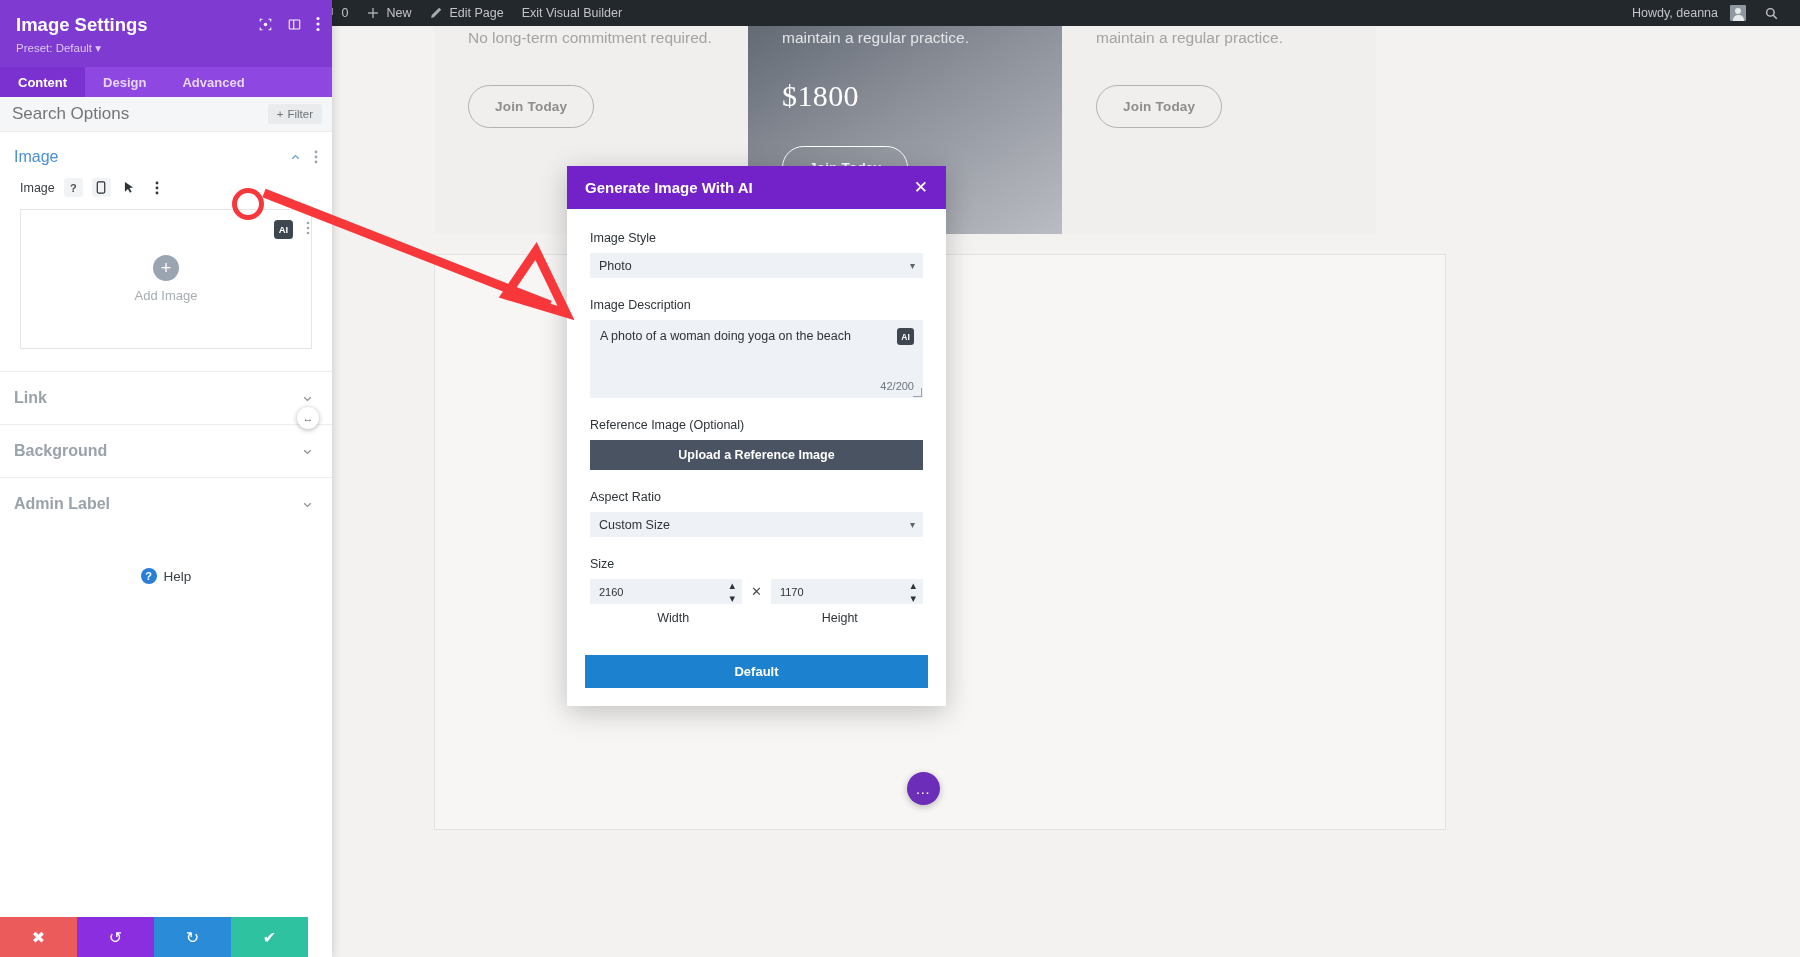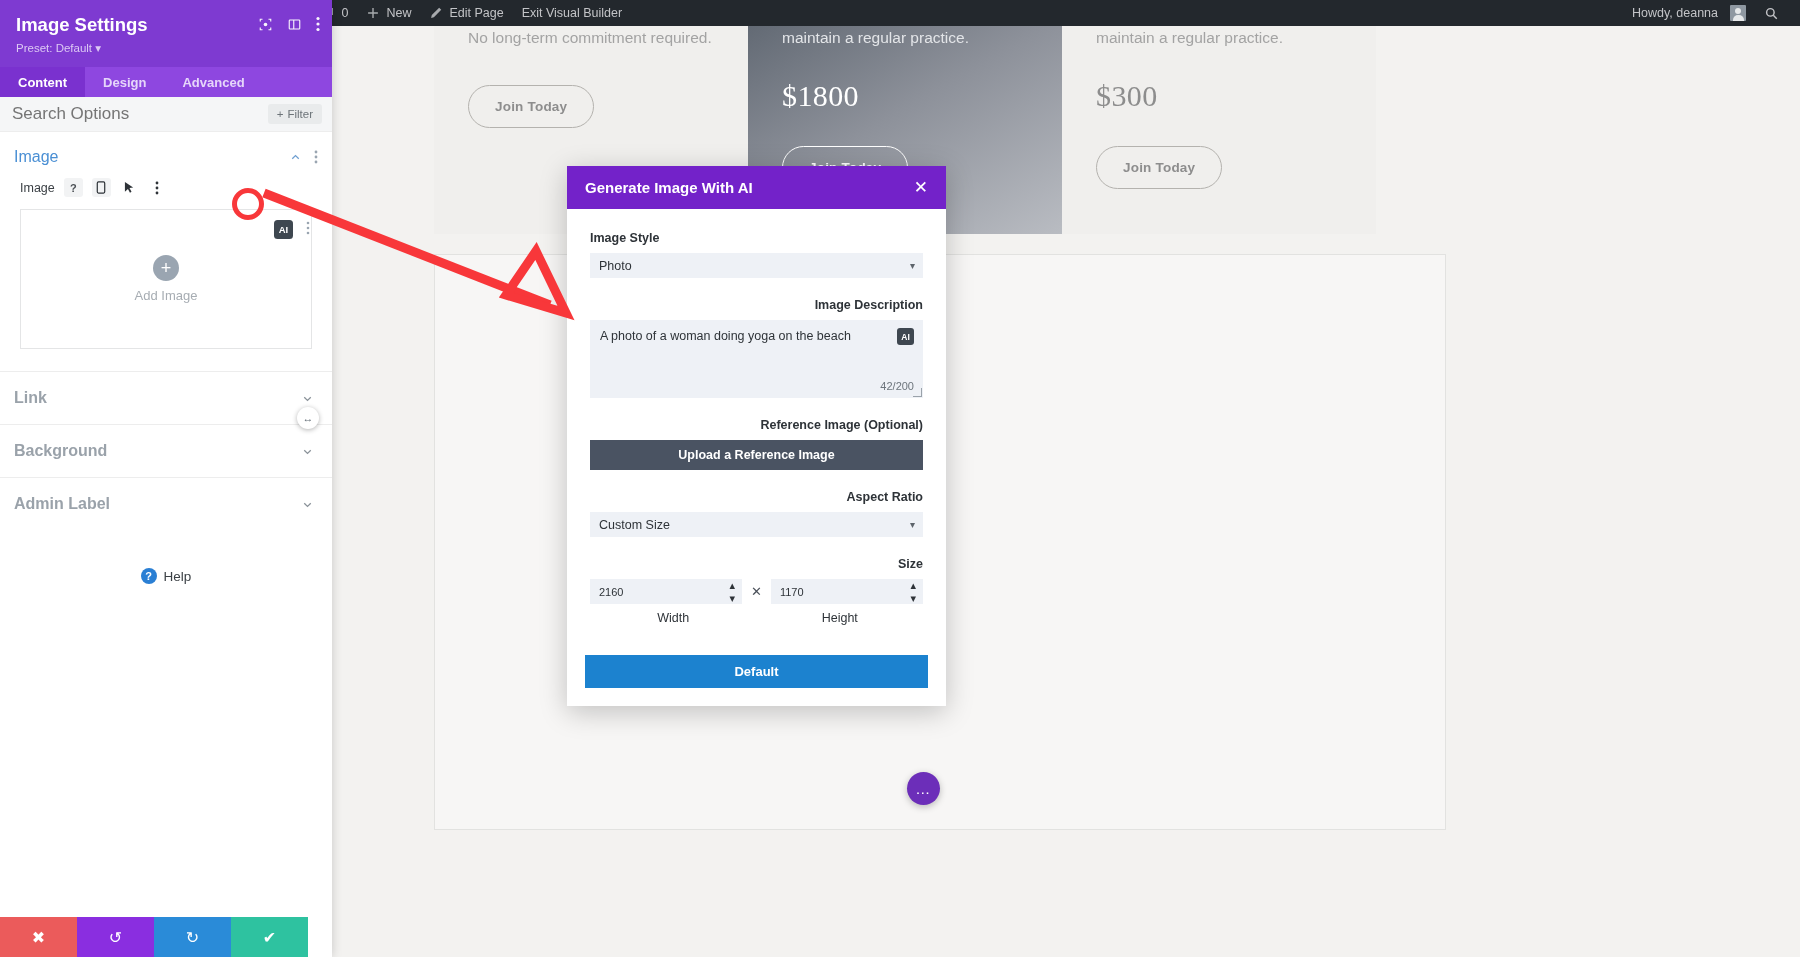--- a/index.html
+++ b/index.html
@@ -209,23 +209,23 @@
     box-shadow: 0 6px 26px rgba(0,0,0,.22);
   }
   .modal-head {
     background: #7322c9; height: 43px; display: flex; align-items: center;
     padding: 0 18px; justify-content: space-between;
   }
   .modal-title { color: #fff; font-size: 15px; font-weight: bold; }
   .modal-close { color: #fff; font-size: 17px; line-height: 1; }
   .modal-body { padding: 22px 23px 18px 23px; }
   .m-label {
-    font-size: 12.5px; color: #2e3338; font-weight: bold; margin-bottom: 8px;
-  }
-  .m-label.sp { margin-top: 20px; text-align: right; }
+    font-size: 12.5px; color: #2e3338; font-weight: normal; margin-bottom: 8px;
+  }
+  .m-label.sp { margin-top: 20px; }
   .m-select {
     background: #eef1f6; height: 25px; display: flex; align-items: center;
     justify-content: space-between; padding: 0 8px 0 9px;
     font-size: 12.5px; color: #2e3338; border: 0;
   }
   .m-select .spin { color: #5d646b; font-size: 10px; line-height: .9; text-align: center; }
   .m-textarea {
     background: #eef1f6; height: 78px; position: relative;
     padding: 9px 10px; font-size: 12.5px; color: #2e3338;
   }
@@ -290,21 +290,20 @@
         </div>
 
         <div class="pcard dark">
           <div class="ptext">looking to commit to a series of classes to achieve specific goals or maintain a regular practice.</div>
           <div class="price">$1800</div>
           <div class="pbtn">Join Today</div>
         </div>
 
         <div class="pcard light">
           <div class="ptext">looking to commit to a series of classes to achieve specific goals or maintain a regular practice.</div>
-          <div class="price">$300</div>
           <div class="pbtn">Join Today</div>
         </div>
 
       </div>
 
       <div class="content-frame"></div>
 
       <div class="fab-more">…</div>
     </div>
   </div>

